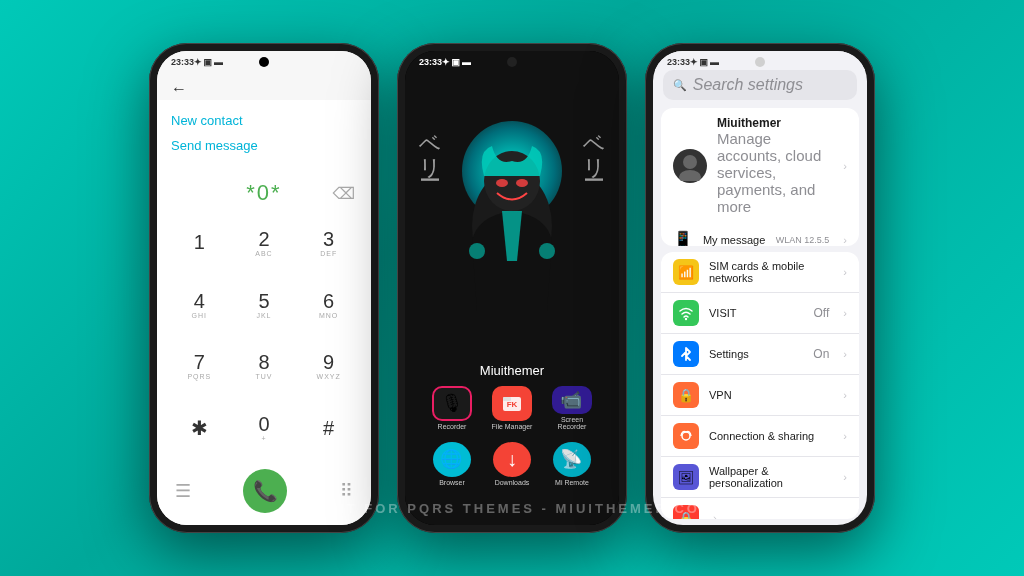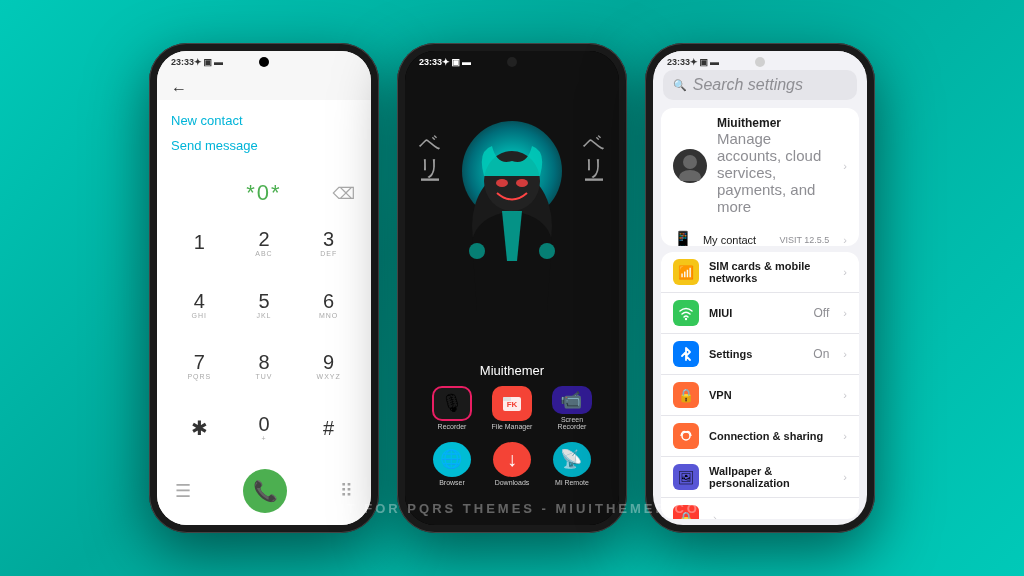--- a/index.html
+++ b/index.html
@@ -287,21 +287,21 @@
       height: 26px;
       border-radius: 6px;
       display: flex;
       align-items: center;
       justify-content: center;
       font-size: 13px;
       flex-shrink: 0;
     }
 
     .settings-text { flex: 1; }
-    .settings-label { font-size: 11px; color: #1a1a1a; font-weight: 700; }
+    .settings-label { font-size: 11px; color: #1a1a1a; font-weight: 400; }
 
     .settings-value { font-size: 12px; color: #8e8e93; }
     .settings-chevron { font-size: 11px; color: #c7c7cc; margin-left: 4px; }
 
     .user-row {
       display: flex;
       align-items: center;
       padding: 8px 12px;
       gap: 10px;
     }
@@ -552,22 +552,22 @@
             </svg>
           </div>
           <div class="user-info">
             <div class="user-name">Miuithemer</div>
             <div class="user-desc">Manage accounts, cloud services, payments, and more</div>
           </div>
           <span class="settings-chevron">›</span>
         </div>
         <div class="device-row">
           <span style="font-size:16px; color:#5856d6;">📱</span>
-          <span class="device-label">My contact</span>
-          <span class="device-value">VISIT 12.5.5</span>
+          <span class="device-label">My message</span>
+          <span class="device-value">WLAN 12.5.5</span>
           <span class="settings-chevron">›</span>
         </div>
       </div>
 
       <div class="settings-card">
         <div class="settings-row">
           <div class="settings-icon" style="background:#f5c518;">📶</div>
           <div class="settings-text">
             <div class="settings-label">SIM cards &amp; mobile networks</div>
           </div>
@@ -576,21 +576,21 @@
         <div class="settings-row">
           <div class="settings-icon" style="background:#34c759;">
             <svg width="16" height="16" viewBox="0 0 16 16">
               <path d="M2,6 Q8,1 14,6" fill="none" stroke="#fff" stroke-width="1.5" stroke-linecap="round"></path>
               <path d="M4,9 Q8,5.5 12,9" fill="none" stroke="#fff" stroke-width="1.5" stroke-linecap="round"></path>
               <path d="M6,12 Q8,10 10,12" fill="none" stroke="#fff" stroke-width="1.5" stroke-linecap="round"></path>
               <circle cx="8" cy="14" r="1.2" fill="#fff"></circle>
             </svg>
           </div>
           <div class="settings-text">
-            <div class="settings-label">MIUI</div>
+            <div class="settings-label">VISIT</div>
           </div>
           <span class="settings-value">Off</span>
           <span class="settings-chevron">›</span>
         </div>
         <div class="settings-row">
           <div class="settings-icon" style="background:#007aff;">
             <svg width="14" height="16" viewBox="0 0 14 16">
               <path d="M7,2 L11,6 L7,10 L7,2 M7,10 L11,14 M7,14 L7,6 L3,10" fill="none" stroke="#fff" stroke-width="1.8" stroke-linecap="round" stroke-linejoin="round"></path>
             </svg>
           </div>

